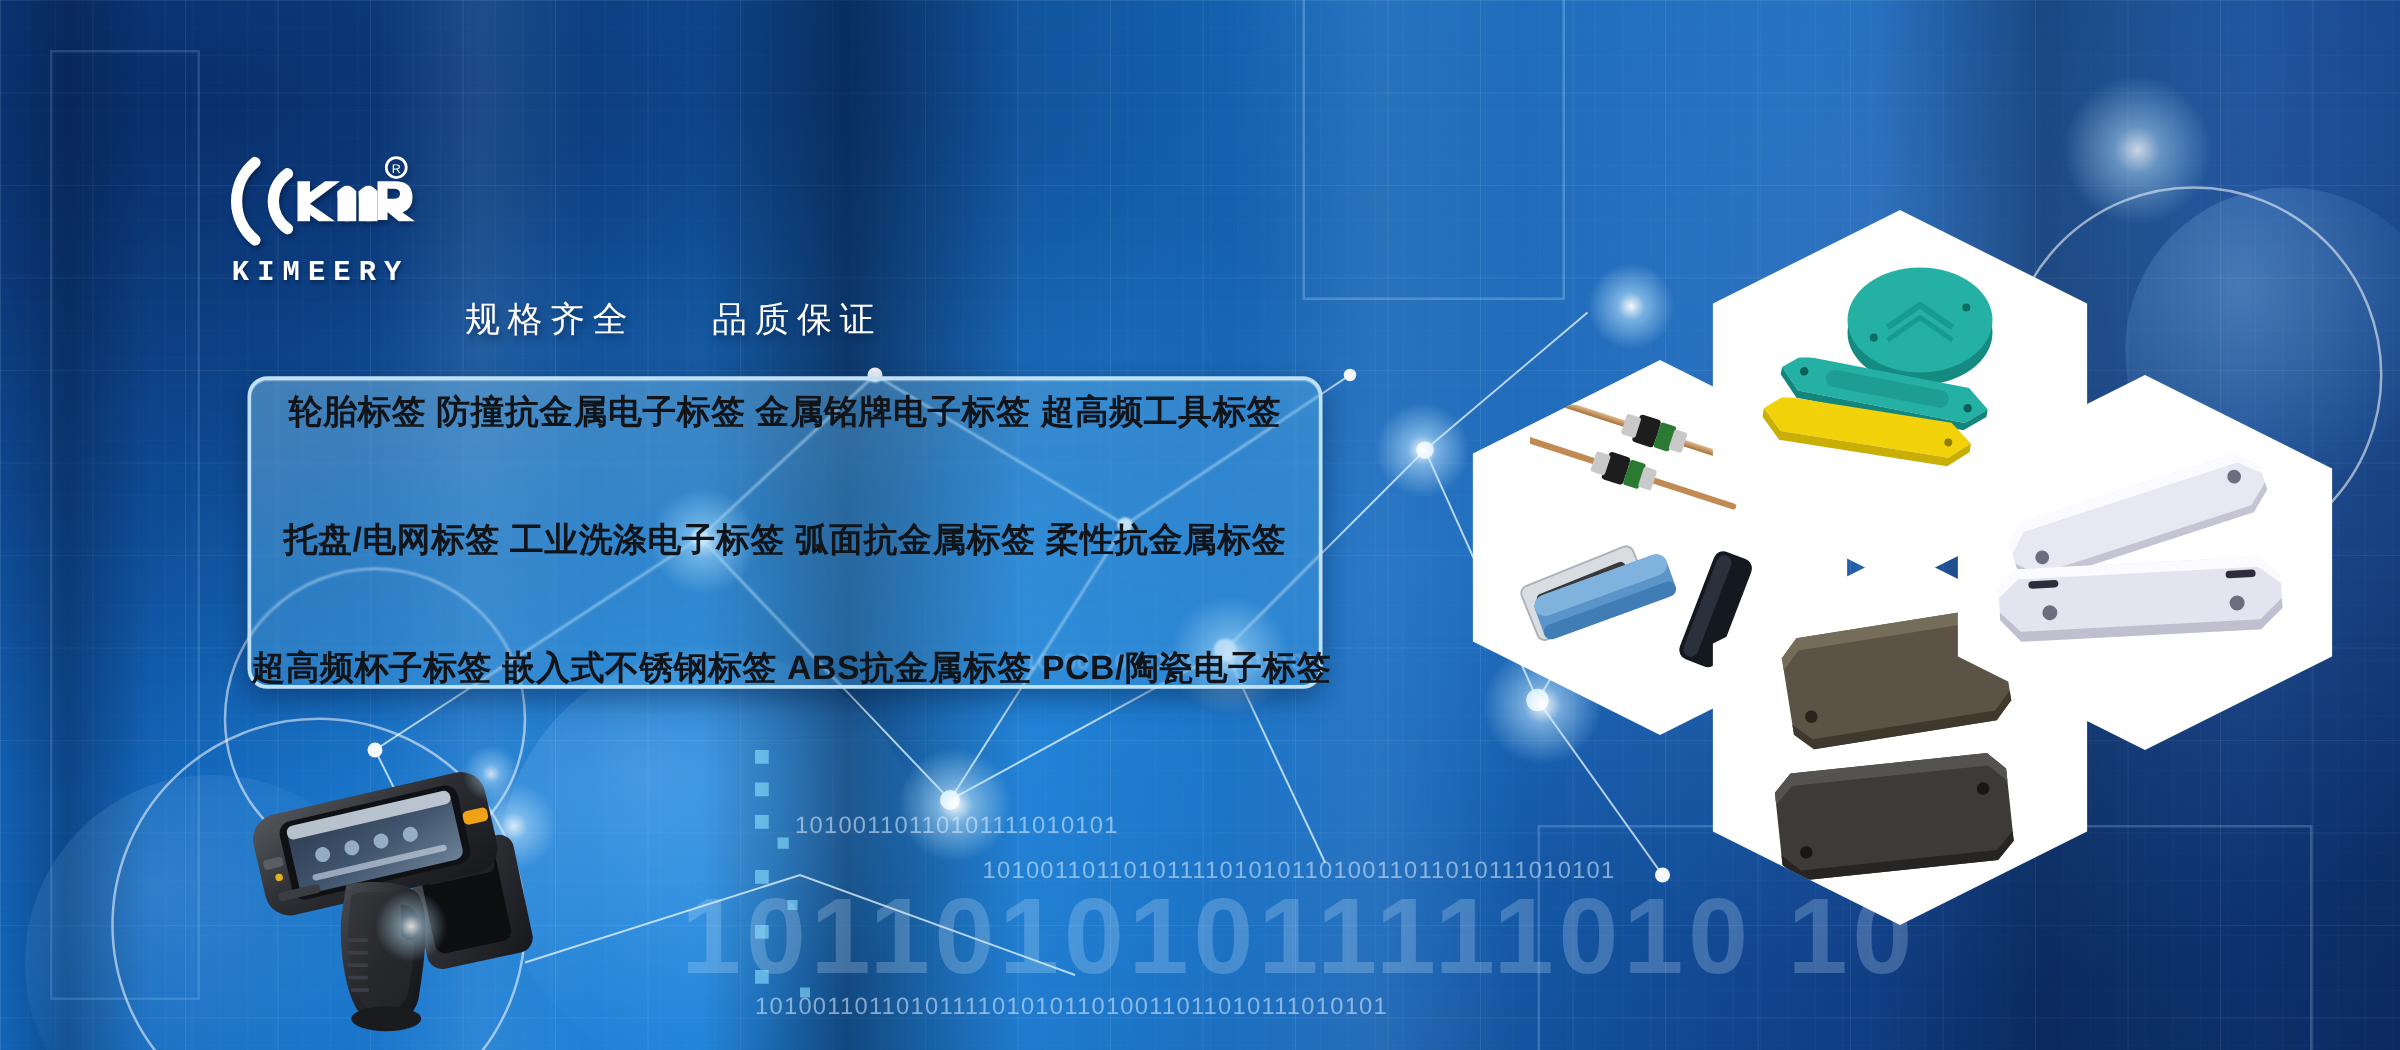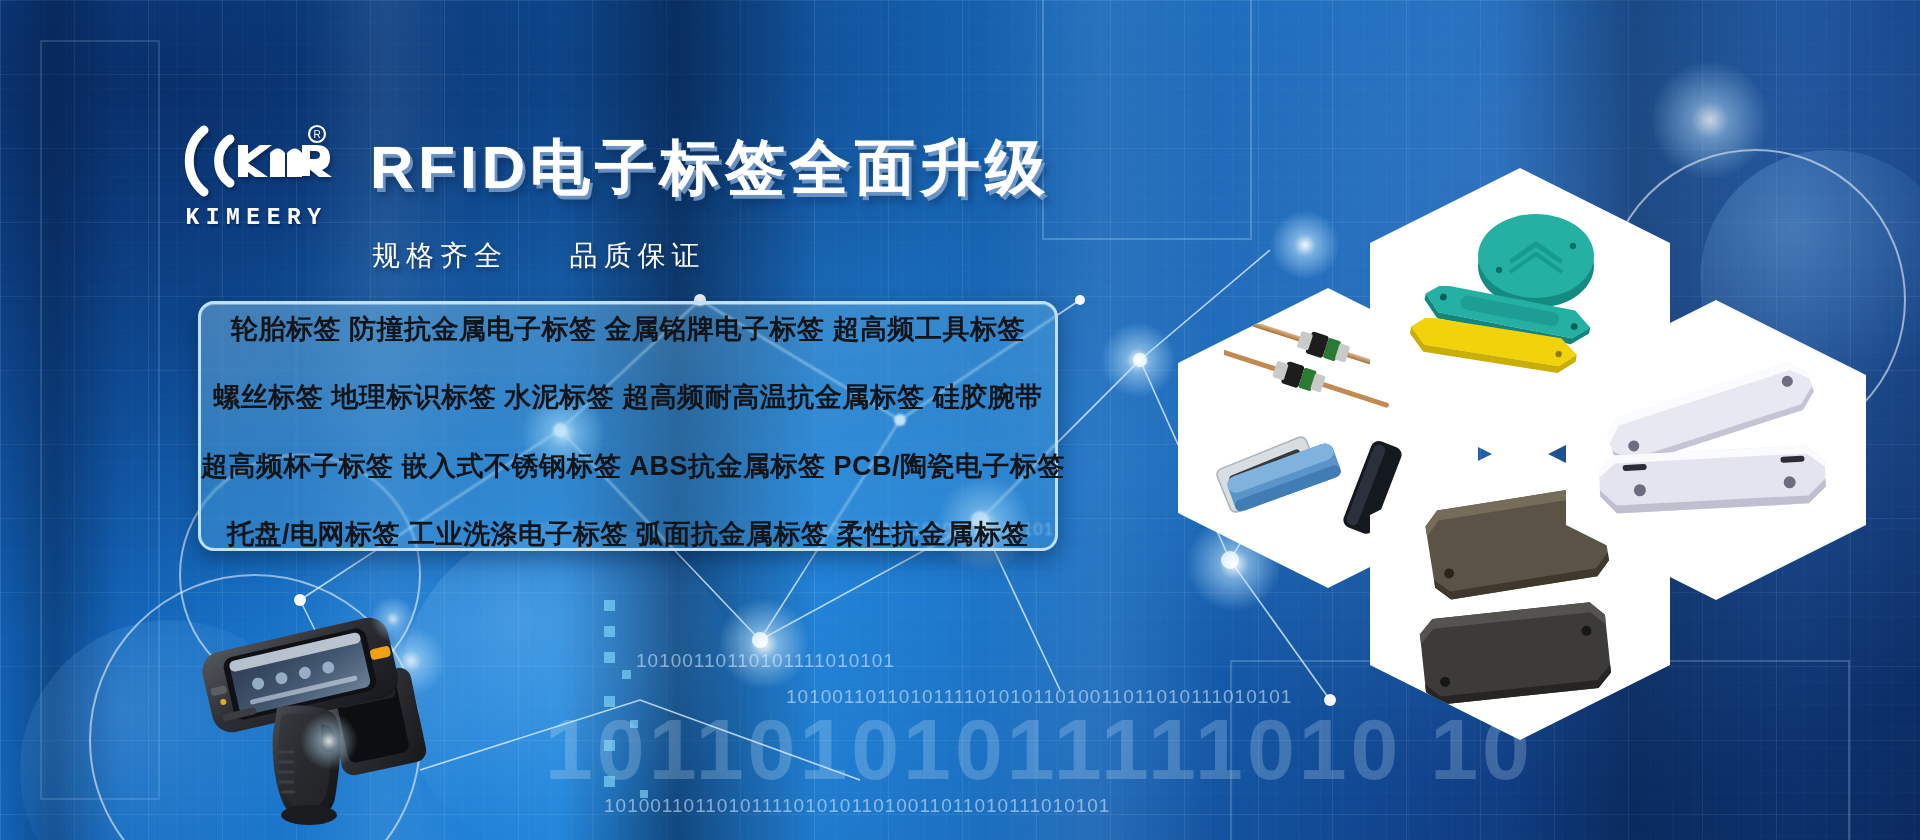--- a/index.html
+++ b/index.html
@@ -212,33 +212,31 @@
         </g>
         <g fill="none" stroke="#ffffff" stroke-width="2.2">
           <circle cx="143" cy="12" r="8"></circle>
         </g>
         <text x="143" y="16" font-family="Liberation Sans, sans-serif" font-size="10" fill="#ffffff" text-anchor="middle">R</text>
       </svg>
     </div>
     <div class="logo-word">KIMEERY</div>
   </div>
 
-  <div id="headline">RFID电子标签全面升级</div>
 
   <div id="subline">
     <span>规格齐全</span>
     <span class="gap"></span>
     <span>品质保证</span>
   </div>
 
   <div id="listbox">
     <div class="list-row">轮胎标签   防撞抗金属电子标签   金属铭牌电子标签 超高频工具标签</div>
-    <div class="list-row">螺丝标签 地理标识标签 水泥标签 超高频耐高温抗金属标签 硅胶腕带</div>
+    <div class="list-row">托盘/电网标签 工业洗涤电子标签 弧面抗金属标签 柔性抗金属标签</div>
     <div class="list-row">超高频杯子标签 嵌入式不锈钢标签 ABS抗金属标签 PCB/陶瓷电子标签</div>
-    <div class="list-row">托盘/电网标签 工业洗涤电子标签 弧面抗金属标签 柔性抗金属标签</div>
   </div>
 
   <div class="hex" style="left:1178px;top:288px;width:300px;height:300px;">
     <div class="hex-inner">
 
       <svg style="position:absolute;left:46px;top:36px;" width="200" height="110">
         <g transform="rotate(18 100 55)">
           <rect x="4" y="22" width="180" height="5" rx="2.5" fill="#c08a52"></rect>
           <rect x="4" y="22" width="180" height="5" rx="2.5" fill="url(#r1)" opacity=".5"></rect>
           <rect x="74" y="13" width="18" height="23" rx="3" fill="#1d1d1d"></rect>

